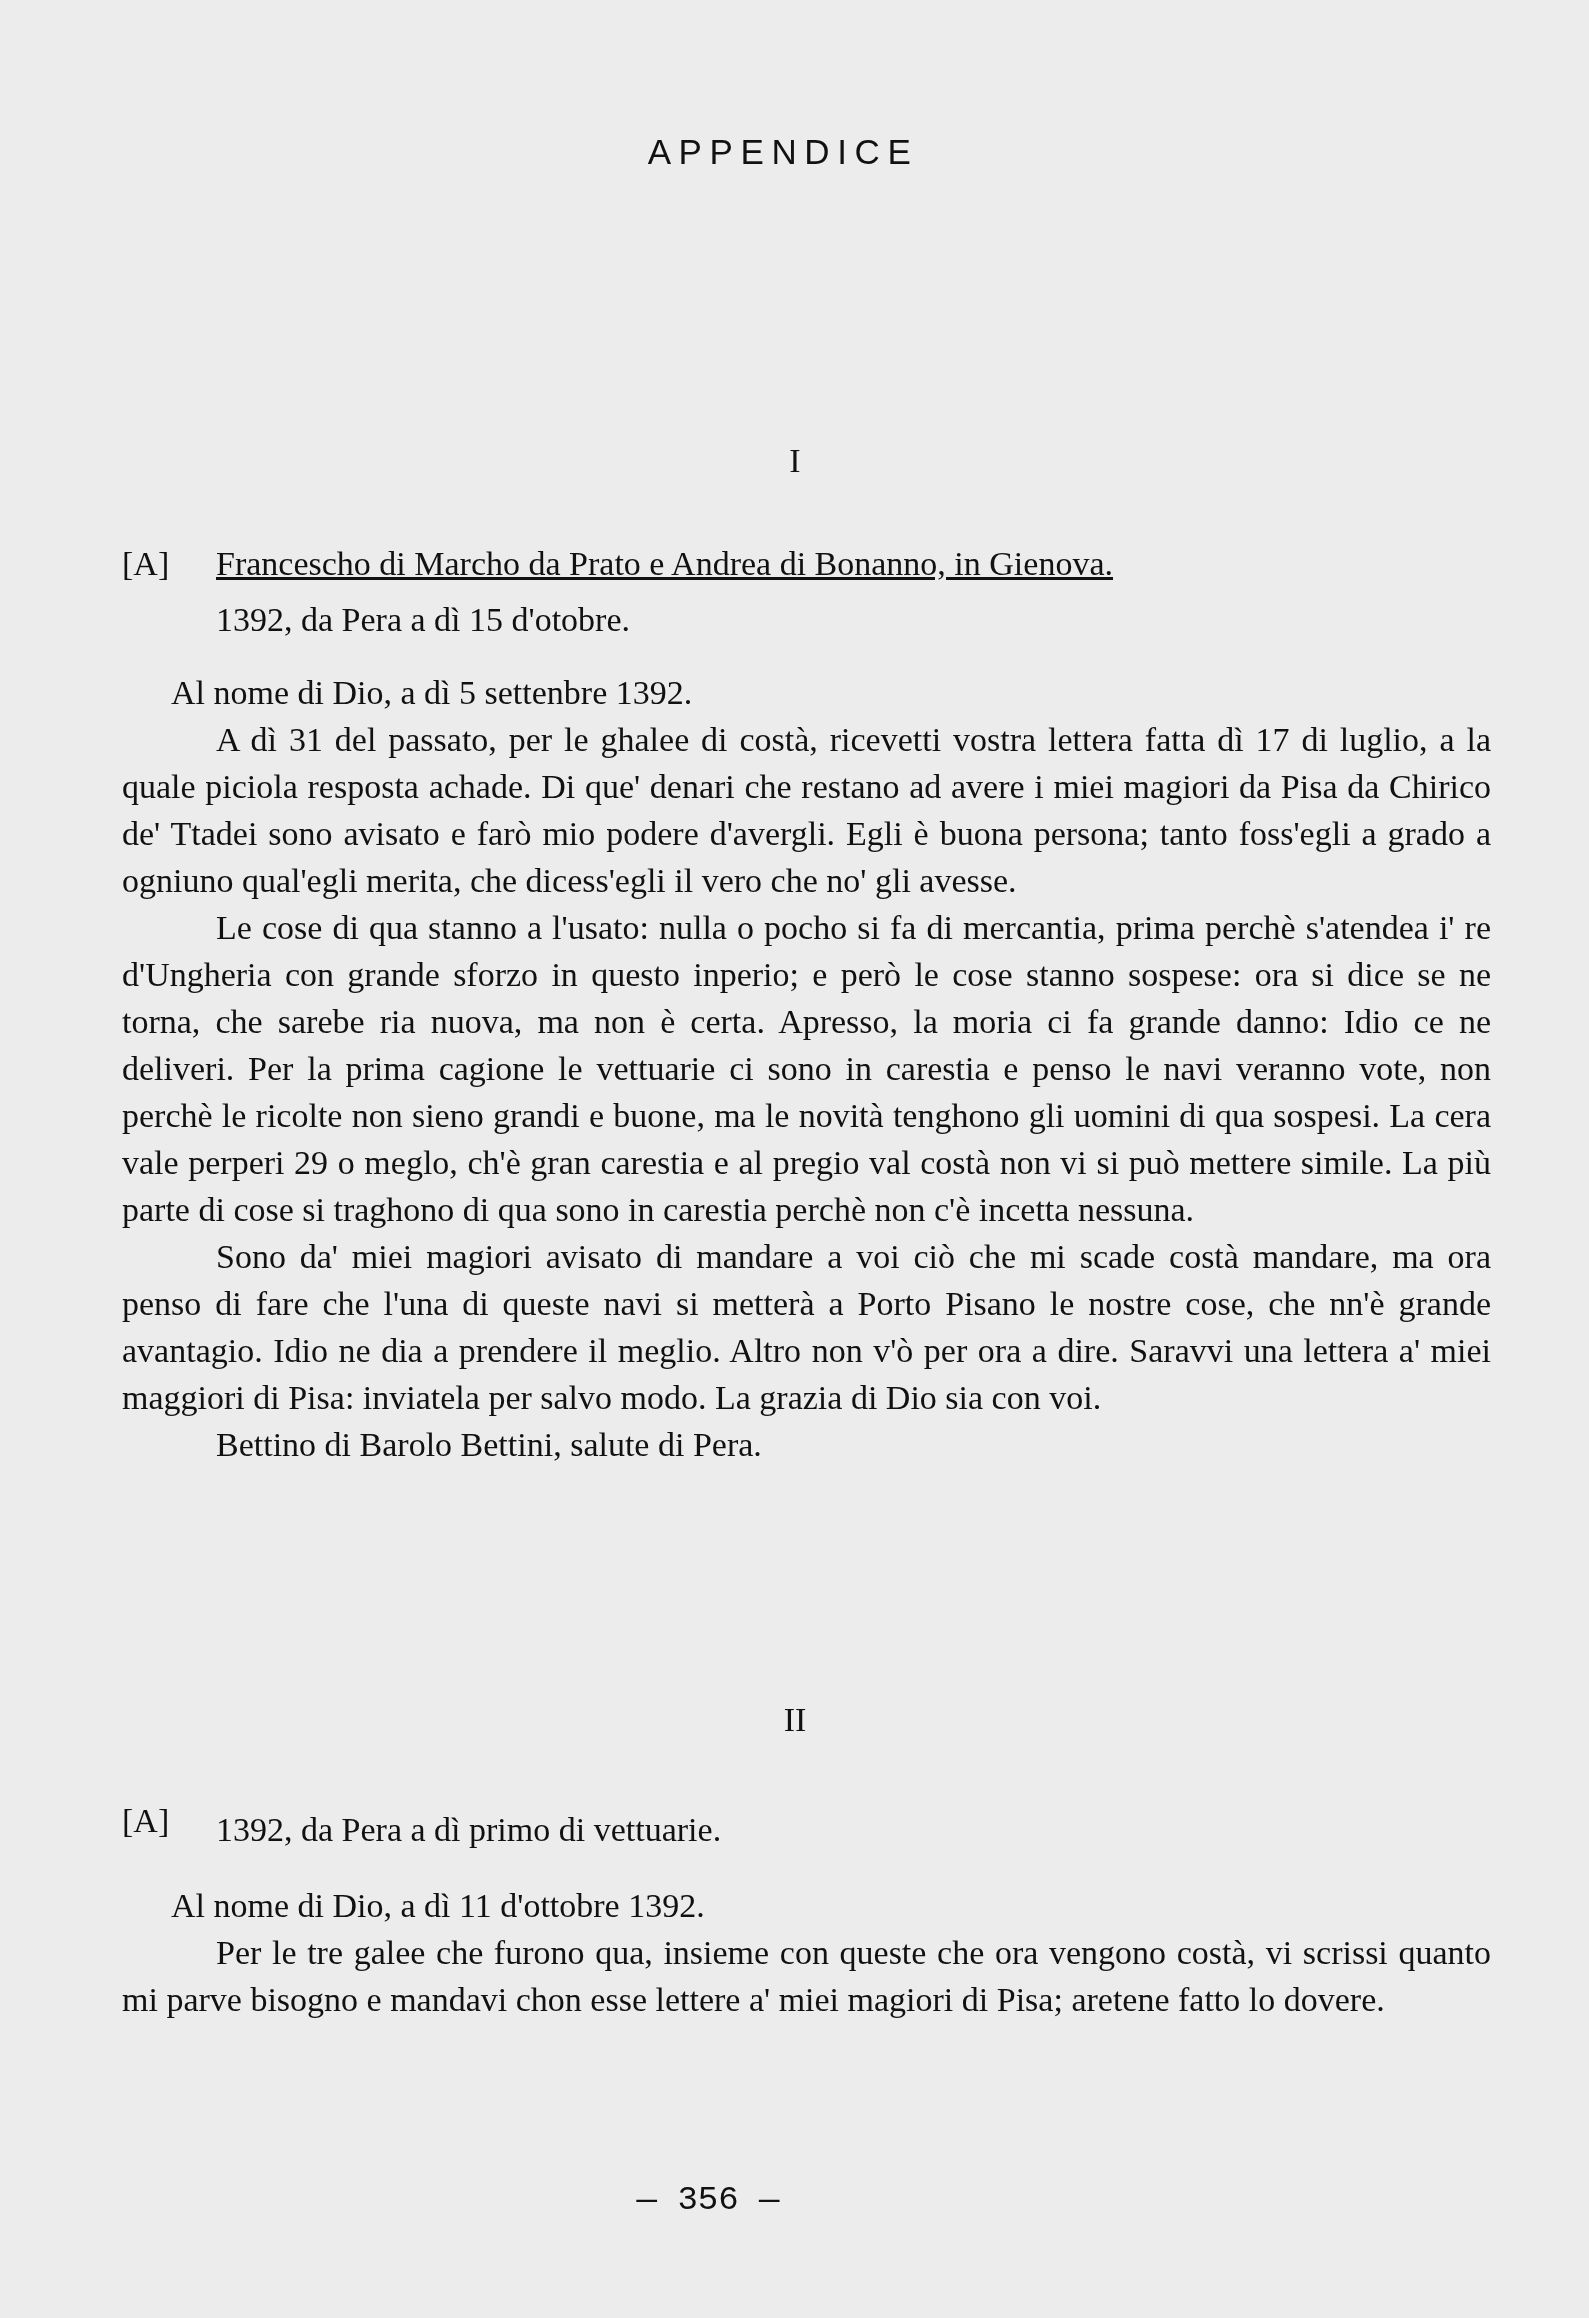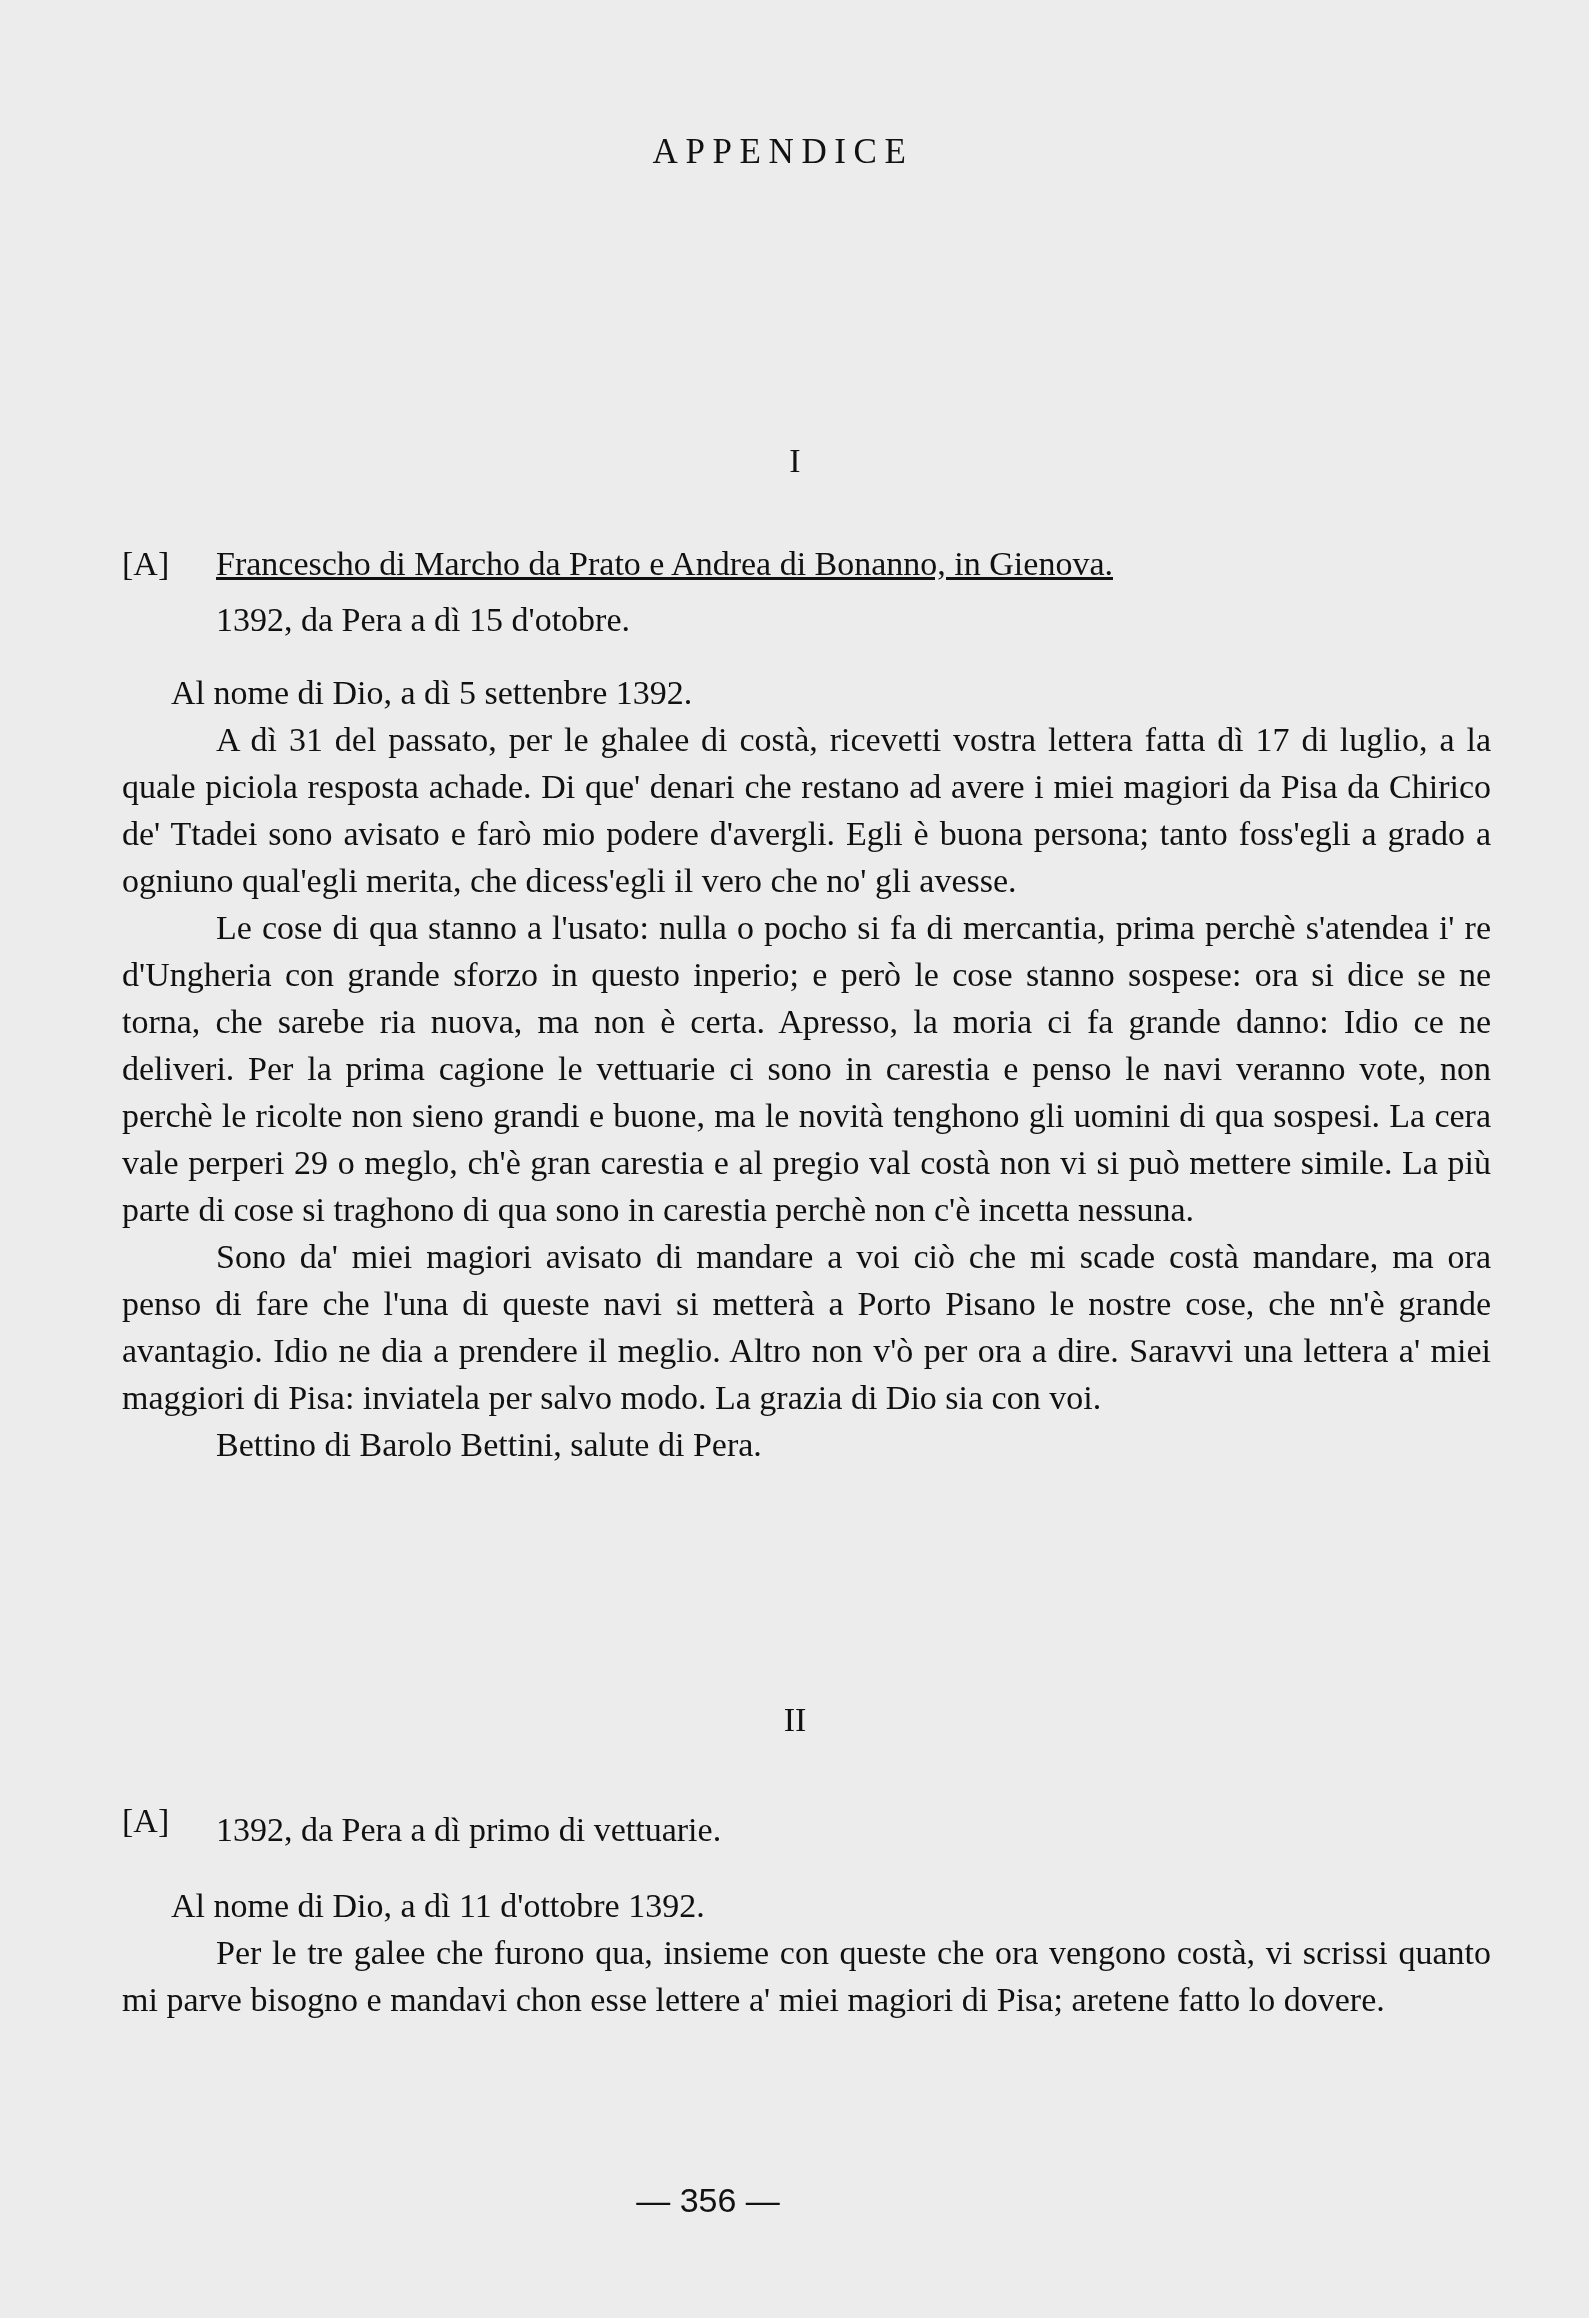--- a/index.html
+++ b/index.html
@@ -7,21 +7,21 @@
     width: 1590px; height: 2319px;
     background: #ececec;
     position: relative;
     overflow: hidden;
     font-family: "DejaVu Serif", "Liberation Serif", serif;
     color: #111;
   }
   .page-title {
     position: absolute; left: 0; width: 1566px; top: 132px;
     text-align: center; font-size: 35px; letter-spacing: 7.6px;
-    font-family: Liberation Serif, serif;
+    font-family: Liberation Sans, sans-serif;
   }
   .section-num {
     position: absolute; left: 0; width: 1590px;
     text-align: center; font-size: 34px;
     font-family: "Liberation Serif", serif;
   }
   .block {
     position: absolute; left: 122px; width: 1369px;
     font-family: "Liberation Serif", serif;
     font-size: 34px; line-height: 47px;
@@ -33,21 +33,21 @@
   .para {
     text-align: justify; text-indent: 94px; margin: 0;
     hyphens: manual;
   }
   .para.last-left { text-align-last: left; }
   .opening { margin-left: 49px; white-space: nowrap; }
   .closing { margin-left: 94px; white-space: nowrap; }
   .page-number {
     position: absolute; left: 0; width: 1416px; top: 2181px;
     text-align: center; font-size: 34px;
-    font-family: Liberation Sans, sans-serif;
+    font-family: Liberation Mono, monospace;
   }
 </style>
 </head>
 <body>
 
 <div class="page-title">APPENDICE</div>
 
 <div class="section-num" style="top:442px;">I</div>
 
 <div class="block" style="top:540px;">

